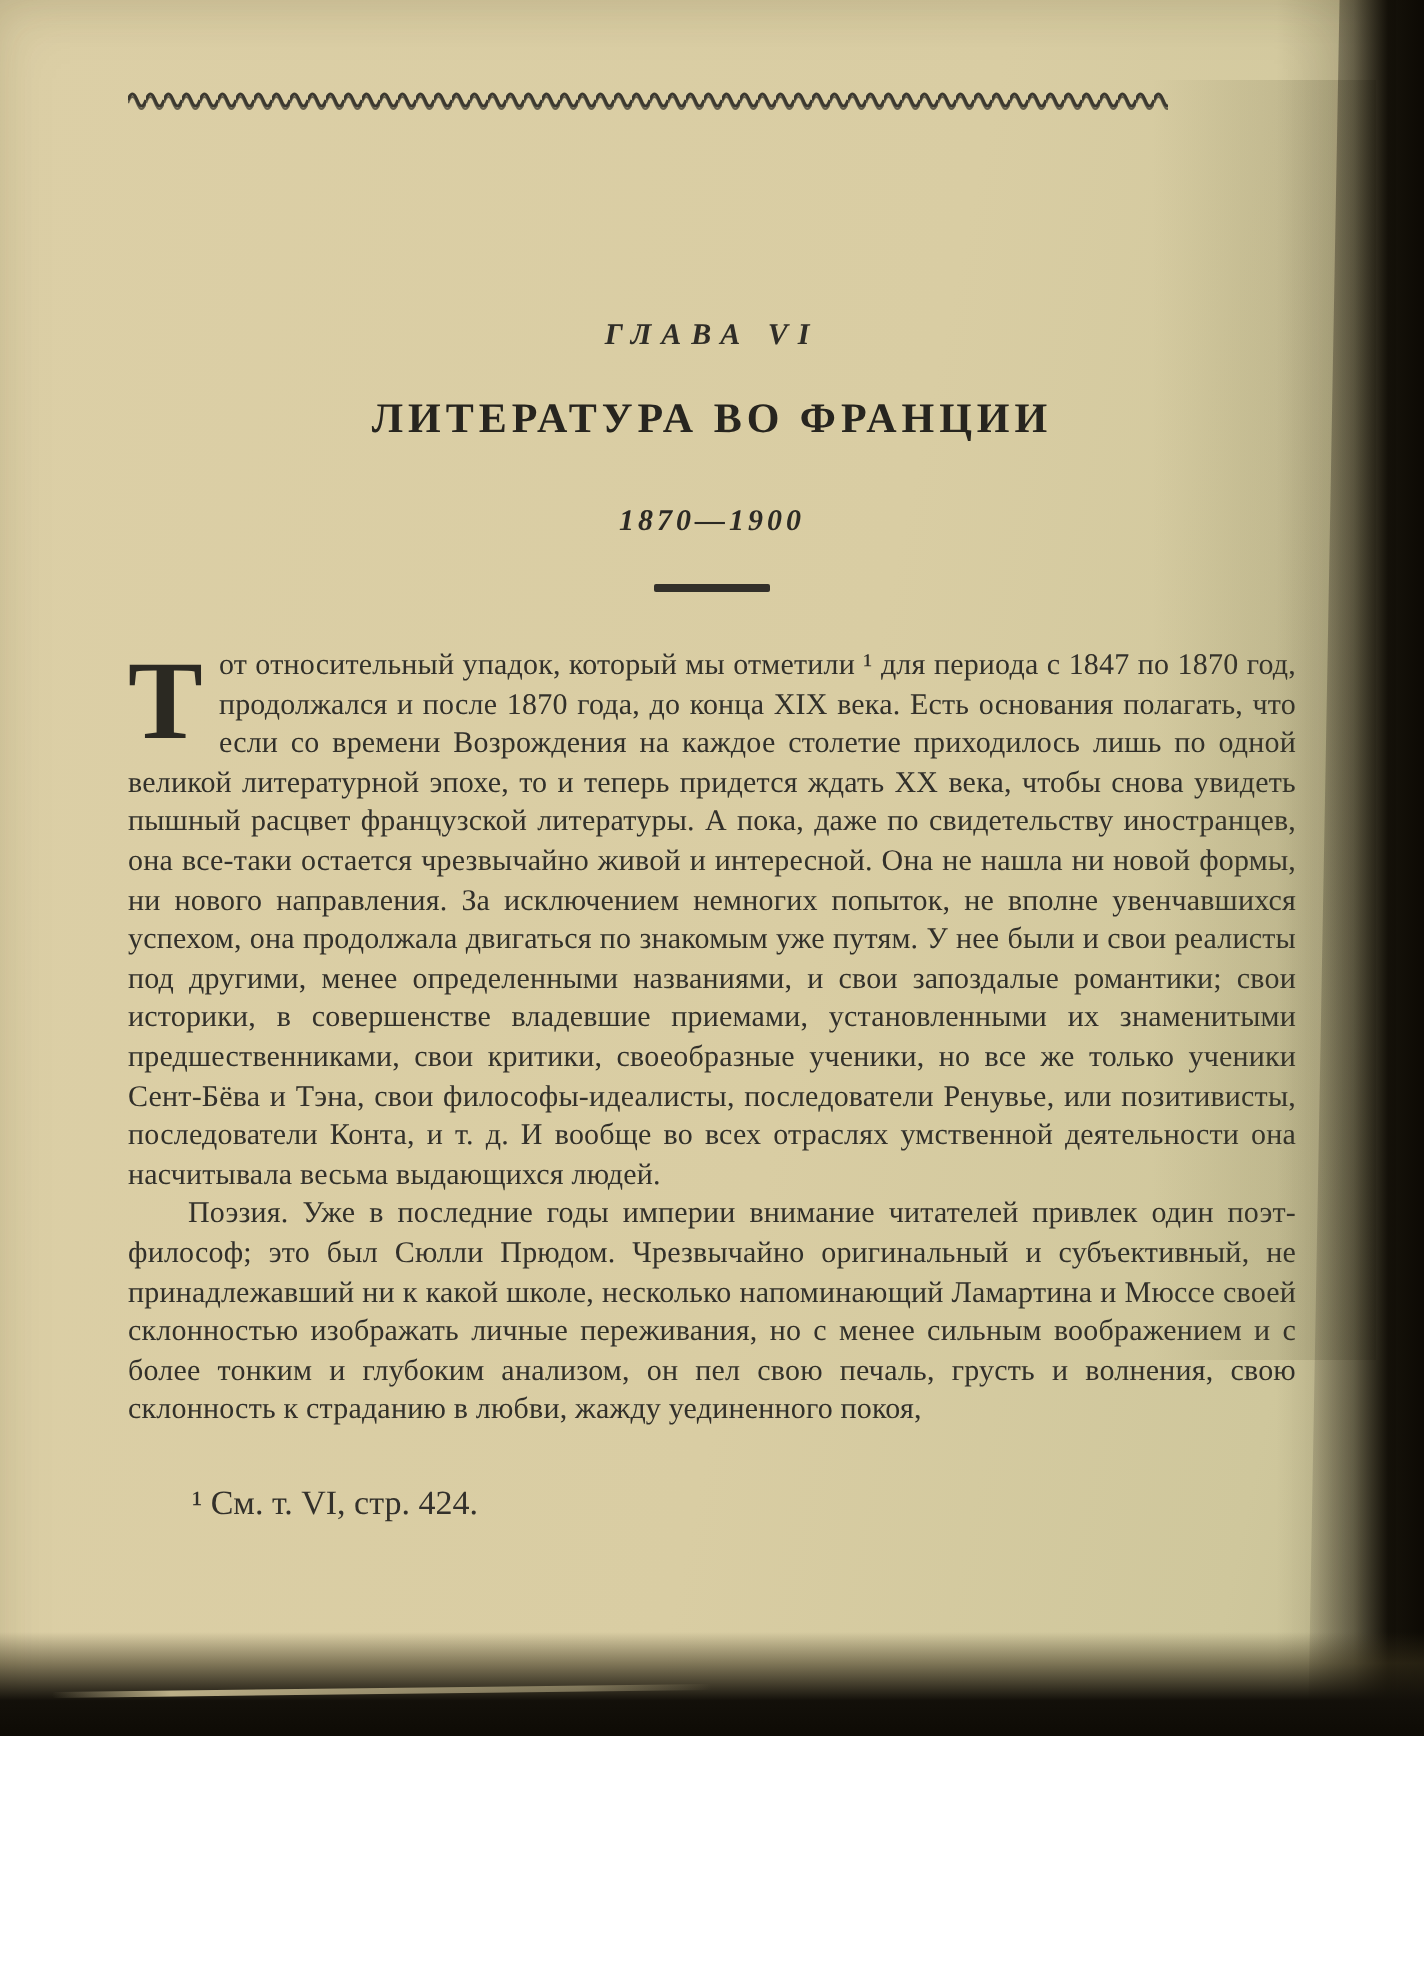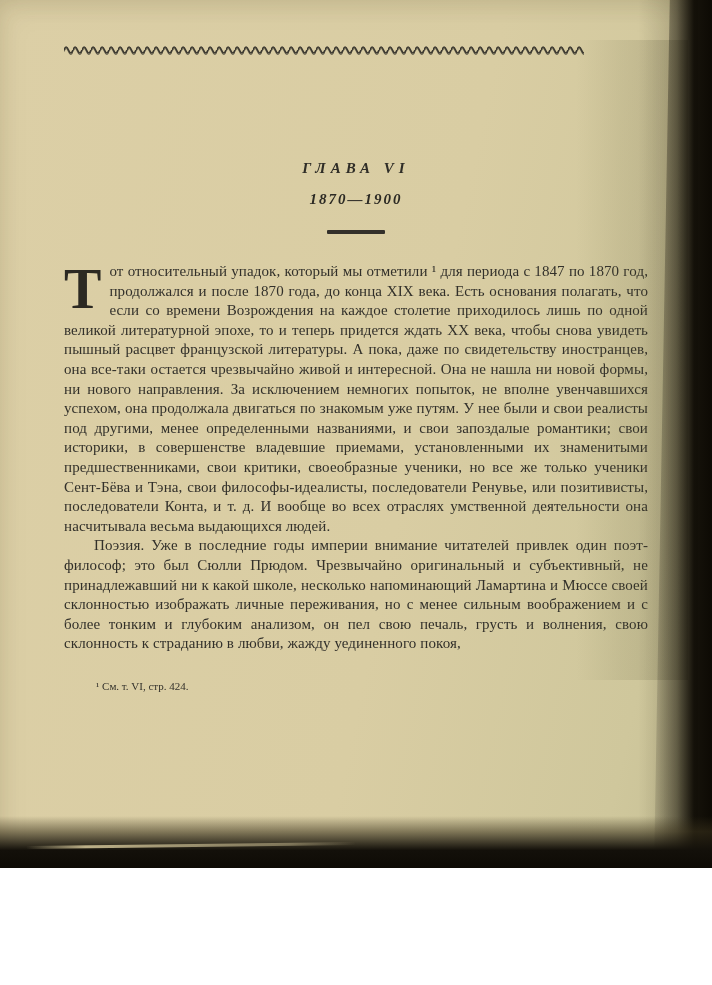--- a/index.html
+++ b/index.html
@@ -31,21 +31,21 @@
   }
   .title{
     margin:20px 0 0 0;
     text-align:center;
     font-size:21px;
     font-weight:bold;
     letter-spacing:2.5px;
     color:#27251f;
   }
   .dates{
-    margin-top:14px;
+    margin-top:31px;
     text-align:center;
     font-weight:bold;
     font-style:italic;
     font-size:15px;
     letter-spacing:2px;
     color:#2c2a24;
   }
   .rule{
     width:58px;height:4px;
     margin:22px auto 0 auto;
@@ -65,21 +65,21 @@
     float:left;
     font-size:56px;
     line-height:48px;
     padding:3px 8px 0 0;
     font-weight:bold;
     color:#2b2922;
   }
   .lead{font-weight:normal;}
   .footnote{
     margin-top:26px;
-    font-size:11px;
+    font-size:17px;
     text-indent:32px;
     color:#33312b;
   }
   
   .texture-band{
     position:absolute;top:40px;right:24px;
     width:112px;height:640px;
     background:linear-gradient(to right,rgba(86,84,48,0) 0%,rgba(86,84,48,0.10) 40%,rgba(60,58,32,0.18) 100%);
     pointer-events:none;
   }
@@ -122,20 +122,21 @@
         <pattern id="wv" width="9" height="14" patternUnits="userSpaceOnUse">
           <path d="M0,8 Q2.2,2 4.5,8 Q6.8,14 9,8" fill="none" stroke="#3b382f" stroke-width="1.6"></path>
           <path d="M0,9.5 Q2.2,3.5 4.5,9.5 Q6.8,15.5 9,9.5" fill="none" stroke="#3b382f" stroke-width="1.1" opacity="0.75"></path>
         </pattern>
       </defs>
       <rect x="0" y="0" width="520" height="14" fill="url(#wv)"></rect>
     </svg>
 
     <div class="chapter">ГЛАВА VI</div>
 
+    <h1 class="title">ЛИТЕРАТУРА ВО ФРАНЦИИ</h1>
 
     <div class="dates">1870—1900</div>
 
     <div class="rule"></div>
 
     <div class="body">
       <p class="para">
         <span class="dropcap">Т</span><span>от относительный упадок, который мы отметили ¹ для периода с 1847 по 1870 год, продолжался и после 1870 года, до конца XIX века. Есть основания полагать, что если со времени Возрождения на каждое столетие приходилось лишь по одной великой литературной эпохе, то и теперь придется ждать XX века, чтобы снова увидеть пышный расцвет французской литературы. А пока, даже по свидетельству иностранцев, она все-таки остается чрезвычайно живой и интересной. Она не нашла ни новой формы, ни нового направления. За исключением немногих попыток, не вполне увенчавшихся успехом, она продолжала двигаться по знакомым уже путям. У нее были и свои реалисты под другими, менее определенными названиями, и свои запоздалые романтики; свои историки, в совершенстве владевшие приемами, установленными их знаменитыми предшественниками, свои критики, своеобразные ученики, но все же только ученики Сент-Бёва и Тэна, свои философы-идеалисты, последователи Ренувье, или позитивисты, последователи Конта, и т. д. И вообще во всех отраслях умственной деятельности она насчитывала весьма выдающихся людей.</span>
       </p>
       <p class="para indent">

